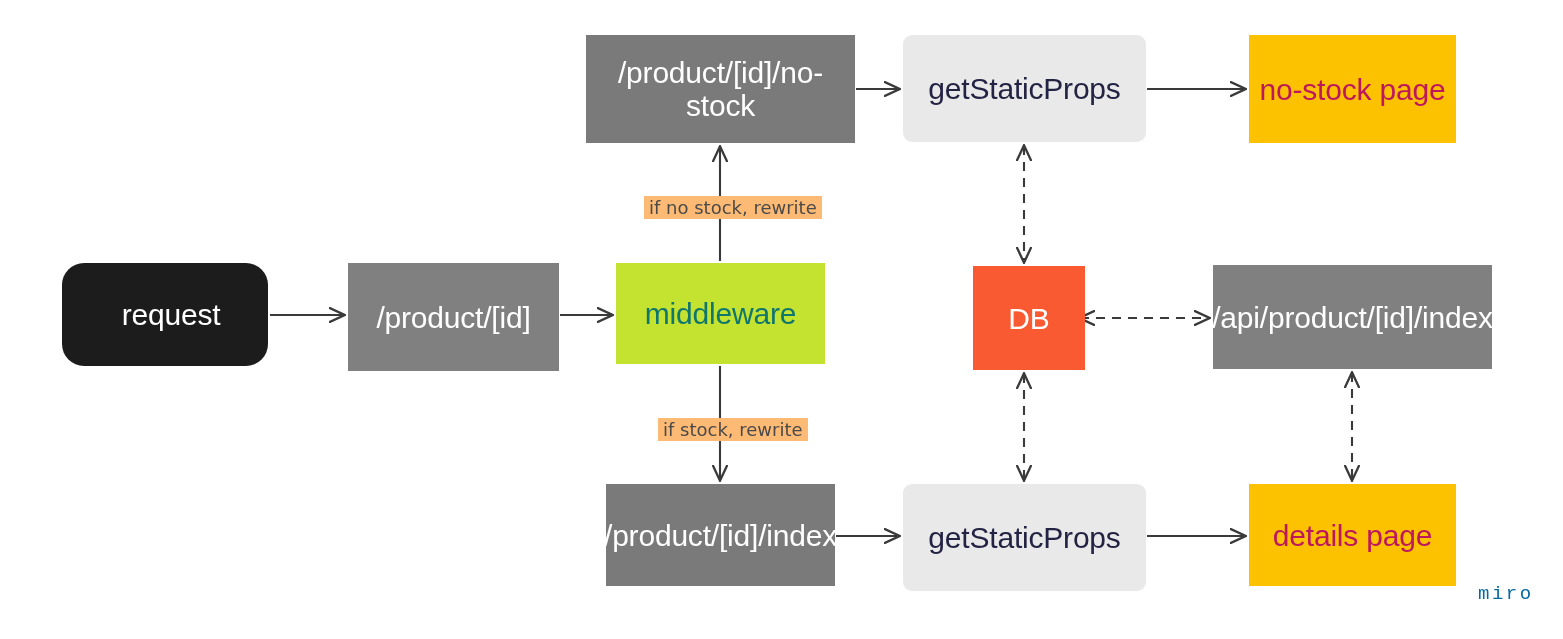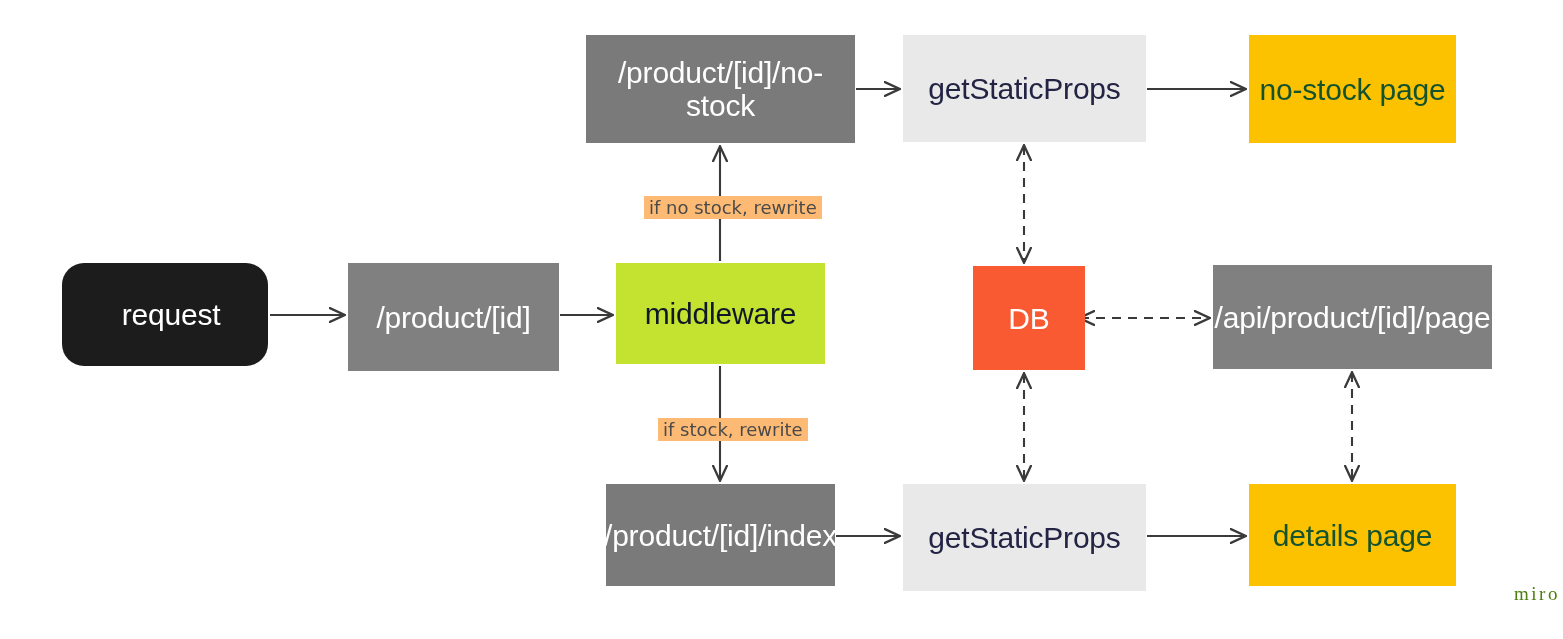--- a/index.html
+++ b/index.html
@@ -39,29 +39,30 @@
   .node-gray {
     background: #808080;
     color: #ffffff;
   }
   .node-gray-dark {
     background: #7a7a7a;
     color: #ffffff;
   }
   .node-lime {
     background: #c4e230;
-    color: #0f172a;
+    color: #0f766e;
   }
   .node-lightgray {
     background: #e9e9e9;
     color: #232344;
+    border-radius: 9px;
   }
   .node-gold {
     background: #fcc200;
-    color: #14532d;
+    color: #be185d;
   }
   .node-orange {
     background: #fa5a32;
     color: #ffffff;
   }
   .edge-label {
     position: absolute;
     font-family: "DejaVu Sans", sans-serif;
     font-size: 18px;
     color: #4a4a4a;
@@ -74,26 +75,25 @@
   #edges {
     position: absolute;
     left: 0;
     top: 0;
     width: 1563px;
     height: 639px;
     pointer-events: none;
   }
   .watermark {
     position: absolute;
-    font-family: Liberation Serif, serif;
+    font-family: Liberation Mono, monospace;
     font-size: 19px;
     letter-spacing: 2.5px;
-    color: #4d7c0f;
+    color: #0369a1;
     user-select: none;
-    margin-left: 36px;
   }
 </style>
 </head>
 <body>
 
 <div id="canvas">
 
   <svg id="edges" viewBox="0 0 1563 639" width="1563" height="639" xmlns="http://www.w3.org/2000/svg">
     <defs>
       <marker id="arrow" viewBox="0 0 10 10" refX="9" refY="5" markerWidth="8" markerHeight="8" orient="auto-start-reverse">
@@ -154,21 +154,21 @@
 
   <div class="node node-gold" style="left:1249px; top:35px; width:207px; height:108px;">
     <span>no-stock page</span>
   </div>
 
   <div class="node node-orange" style="left:973px; top:266px; width:112px; height:104px;">
     <span>DB</span>
   </div>
 
   <div class="node node-gray" style="left:1213px; top:265px; width:279px; height:104px;">
-    <span>/api/product/[id]/page</span>
+    <span>/api/product/[id]/index</span>
   </div>
 
   <div class="node node-gray-dark" style="left:606px; top:484px; width:229px; height:102px;">
     <span>/product/[id]/index</span>
   </div>
 
   <div class="node node-lightgray" style="left:903px; top:484px; width:243px; height:107px;">
     <span>getStaticProps</span>
   </div>
 

